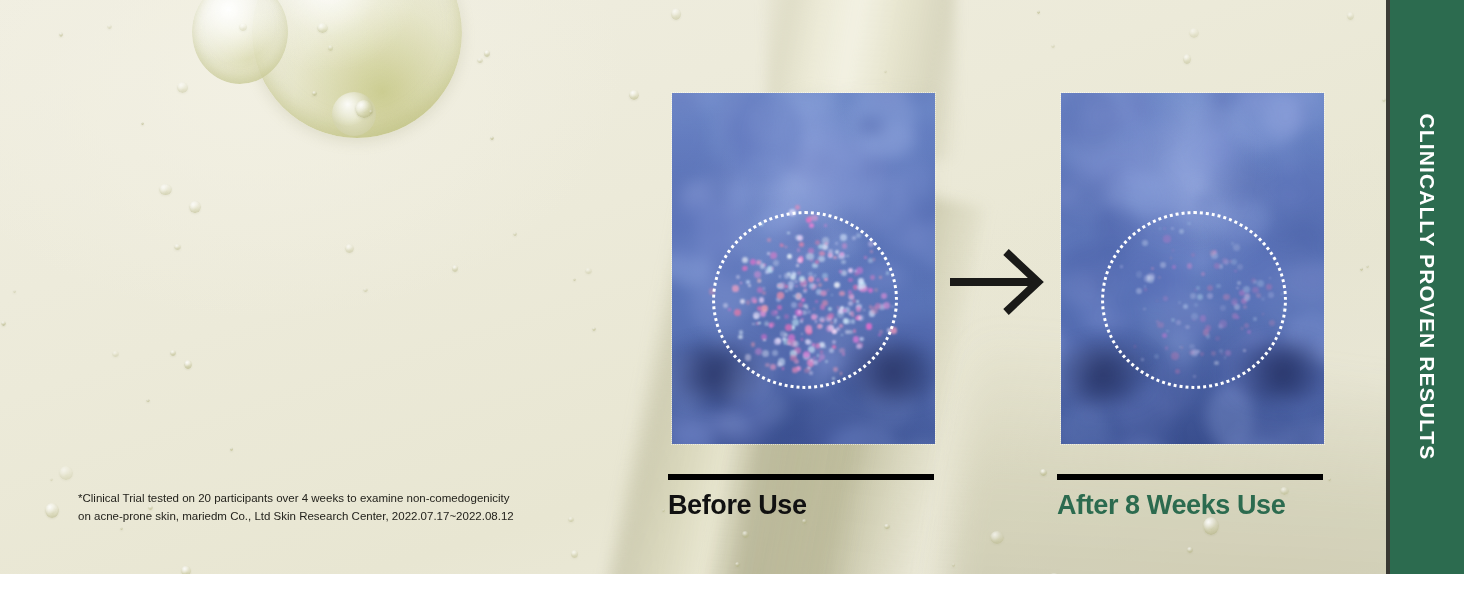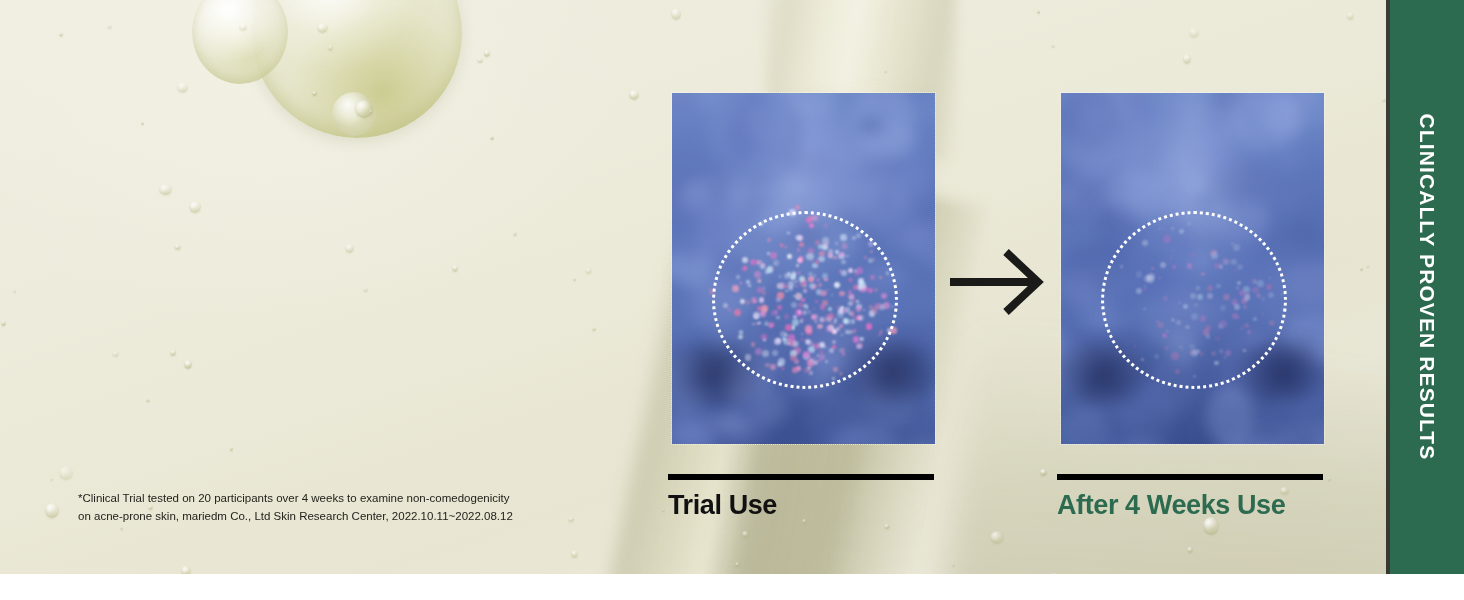--- a/index.html
+++ b/index.html
@@ -405,21 +405,21 @@
         <i class="bubble" style="left: 147.9px; top: 504.8px; width: 5.3px; height: 5.7px; opacity: 0.83;"></i>
         <i class="bubble" style="left: 661.8px; top: 508.9px; width: 3.2px; height: 3.4px; opacity: 0.65;"></i>
         <i class="bubble" style="left: 176.6px; top: 82px; width: 11.6px; height: 10.7px; opacity: 0.6;"></i>
         <i class="bubble" style="left: 59.2px; top: 32.3px; width: 4.1px; height: 4.4px; opacity: 0.78;"></i>
         <i class="bubble" style="left: 239px; top: 22.5px; width: 7.7px; height: 8px; opacity: 0.47;"></i>
       </div>
   </div>
 
 
   <p class="footnote">*Clinical Trial tested on 20 participants over 4 weeks to examine non-comedogenicity
-on acne-prone skin, mariedm Co., Ltd Skin Research Center, 2022.10.11~2022.08.12</p>
+on acne-prone skin, mariedm Co., Ltd Skin Research Center, 2022.07.17~2022.08.12</p>
 
   <div class="panel panel-before">
     <div class="photo">
       <div class="skin"></div>
       <div class="bridge"></div>
       <div class="mottle" id="mottle-before">
           <span style="left: 35.8px; top: 129.2px; width: 54.4px; height: 45.2px; background: rgba(134, 152, 214, 0.45); opacity: 0.58;"></span>
           <span style="left: 150.3px; top: 238.6px; width: 47.1px; height: 45.2px; background: rgba(150, 170, 226, 0.5); opacity: 0.46;"></span>
           <span style="left: 26.9px; top: 95.2px; width: 58.4px; height: 51.5px; background: rgba(150, 170, 226, 0.5); opacity: 0.46;"></span>
           <span style="left: 119.3px; top: 139.7px; width: 33.4px; height: 26.5px; background: rgba(72, 92, 164, 0.55); opacity: 0.42;"></span>
@@ -860,21 +860,21 @@
           <i class="speck" style="left: 116.5px; top: 115.5px; width: 7px; height: 7px; background: rgba(225, 223, 255, 0.88); opacity: 0.81;"></i>
           <i class="speck" style="left: 87.5px; top: 170.2px; width: 5.4px; height: 5.4px; background: rgba(247, 246, 255, 0.6); opacity: 0.8;"></i>
           <i class="speck" style="left: 176.9px; top: 237.1px; width: 3.9px; height: 3.9px; background: rgba(250, 251, 255, 0.57); opacity: 0.62;"></i>
           <i class="speck" style="left: 97px; top: 228.5px; width: 5.9px; height: 5.9px; background: rgba(232, 117, 191, 0.59); opacity: 0.67;"></i>
           <i class="speck" style="left: 171px; top: 215.6px; width: 3.9px; height: 3.9px; background: rgba(232, 125, 207, 0.79); opacity: 0.74;"></i>
           <i class="speck" style="left: 112.7px; top: 231.4px; width: 7px; height: 7px; background: rgba(232, 111, 184, 0.85); opacity: 0.85;"></i>
         </div>
       <div class="ring"></div>
     </div>
     <div class="rule"></div>
-    <p class="caption caption-before">Trial Use</p>
+    <p class="caption caption-before">Before Use</p>
   </div>
 
   <div class="arrow-wrap">
     <svg width="96" height="72" viewBox="0 0 96 72" aria-hidden="true">
       <line x1="2" y1="36" x2="86" y2="36" stroke="#1a1a18" stroke-width="8"></line>
       <polyline points="58,6 90,36 58,66" fill="none" stroke="#1a1a18" stroke-width="8" stroke-linecap="butt" stroke-linejoin="miter"></polyline>
     </svg>
   </div>
 
   <div class="panel panel-after">
@@ -1115,21 +1115,21 @@
           <i class="speck" style="left: 144.7px; top: 241.3px; width: 4.7px; height: 4.7px; background: rgba(216, 237, 255, 0.74); opacity: 0.27;"></i>
           <i class="speck" style="left: 148.8px; top: 156.9px; width: 5.7px; height: 5.7px; background: rgba(232, 153, 176, 0.77); opacity: 0.35;"></i>
           <i class="speck" style="left: 86.4px; top: 179.7px; width: 7.3px; height: 7.3px; background: rgba(250, 234, 255, 0.57); opacity: 0.41;"></i>
           <i class="speck" style="left: 160.8px; top: 164.5px; width: 6.2px; height: 6.2px; background: rgba(232, 153, 205, 0.83); opacity: 0.26;"></i>
           <i class="speck" style="left: 82.9px; top: 195.4px; width: 3.1px; height: 3.1px; background: rgba(232, 115, 174, 0.66); opacity: 0.4;"></i>
           <i class="speck" style="left: 146px; top: 199.7px; width: 5.9px; height: 5.9px; background: rgba(244, 223, 255, 0.83); opacity: 0.33;"></i>
         </div>
       <div class="ring"></div>
     </div>
     <div class="rule"></div>
-    <p class="caption caption-after">After 4 Weeks Use</p>
+    <p class="caption caption-after">After 8 Weeks Use</p>
   </div>
 
   <div class="sidebar-edge"></div>
   <div class="sidebar">
     <span class="sidebar-label">CLINICALLY PROVEN RESULTS</span>
   </div>
 
 </div>
 
 </body></html>

